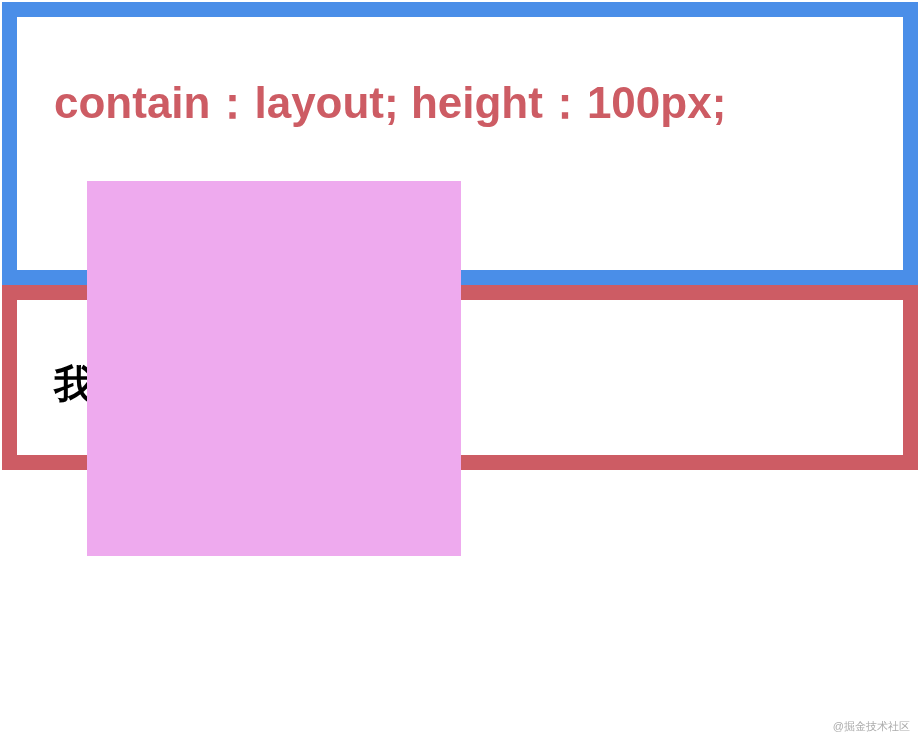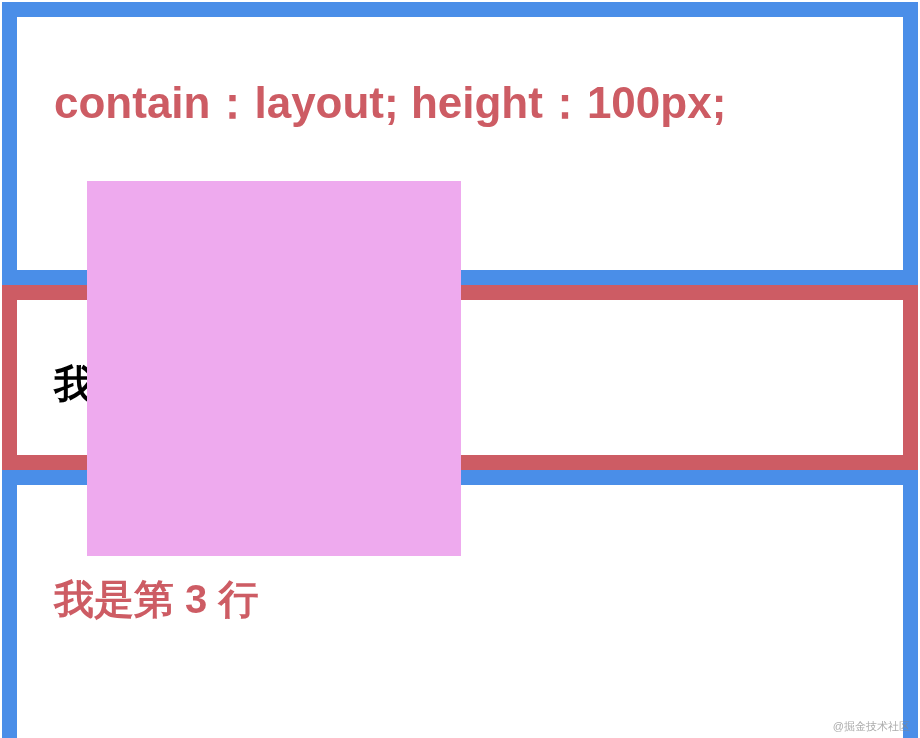--- a/index.html
+++ b/index.html
@@ -87,20 +87,17 @@
 <div class="container">
 
   <div class="box1">
     <div class="box1-title">contain：layout; height：100px;</div>
   </div>
 
   <div class="box2">
     <div class="box2-title">我</div>
   </div>
 
-  <div class="box3">
-    <div class="box3-title">我是第 3 行</div>
-  </div>
 
   <div class="pink-square"></div>
 
   <div class="watermark">@掘金技术社区</div>
 </div>
 
 </body></html>

